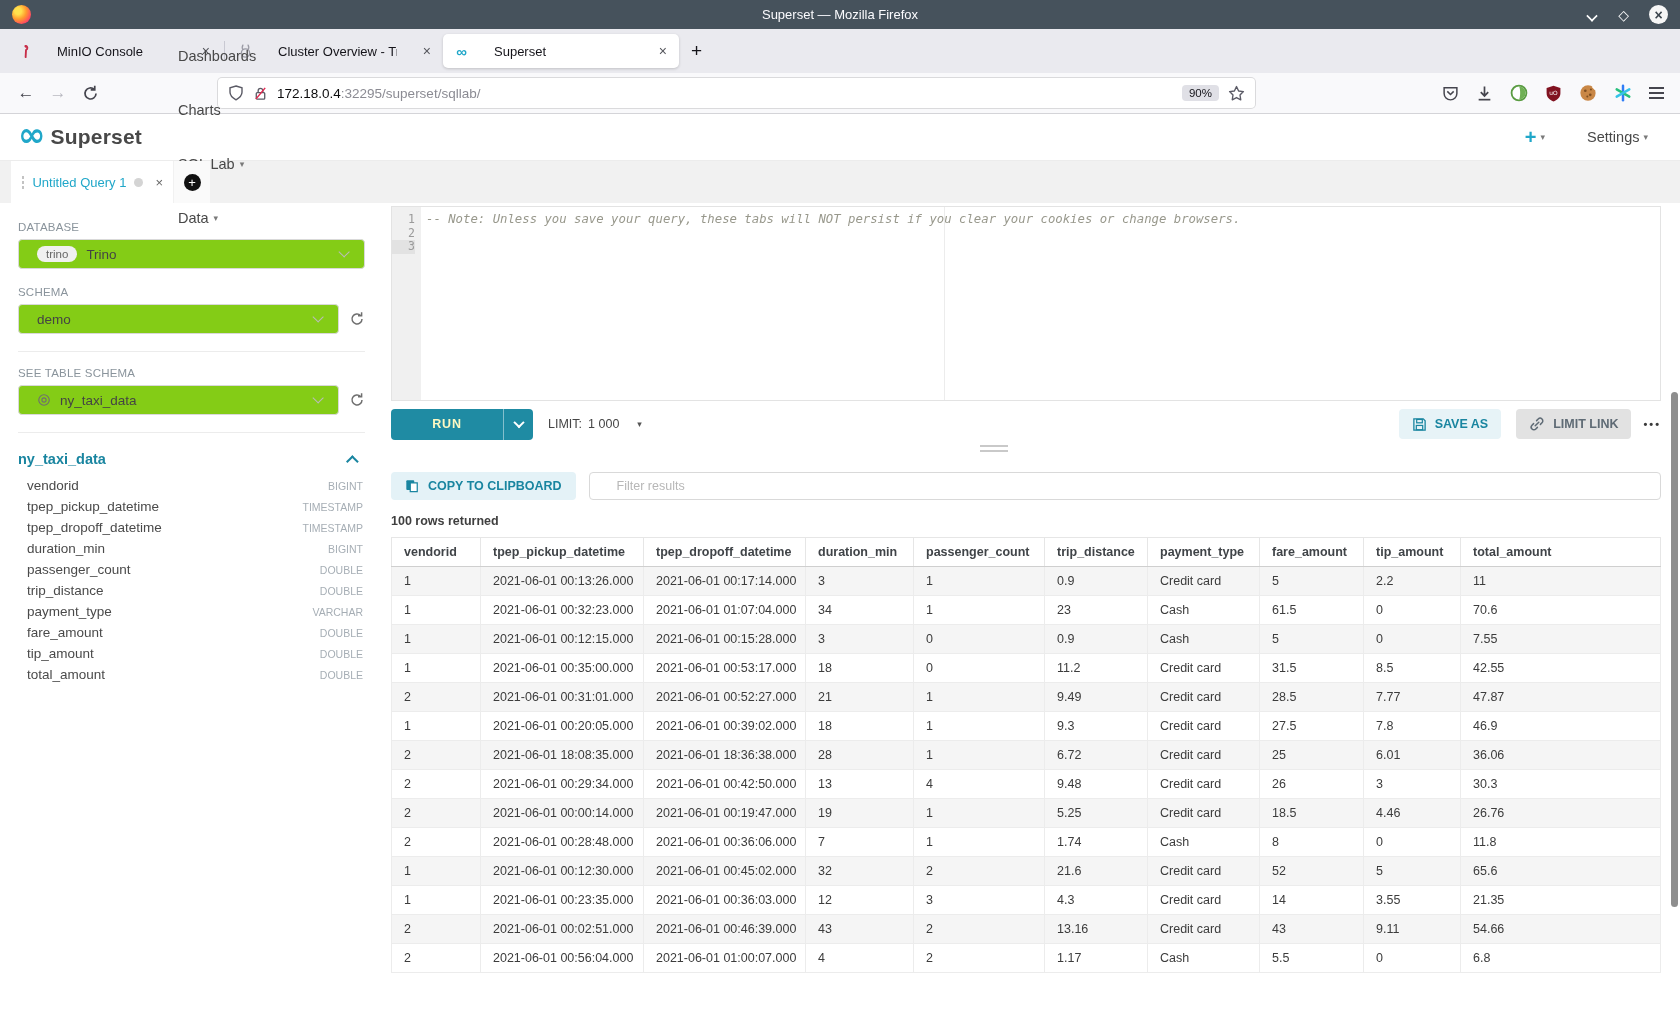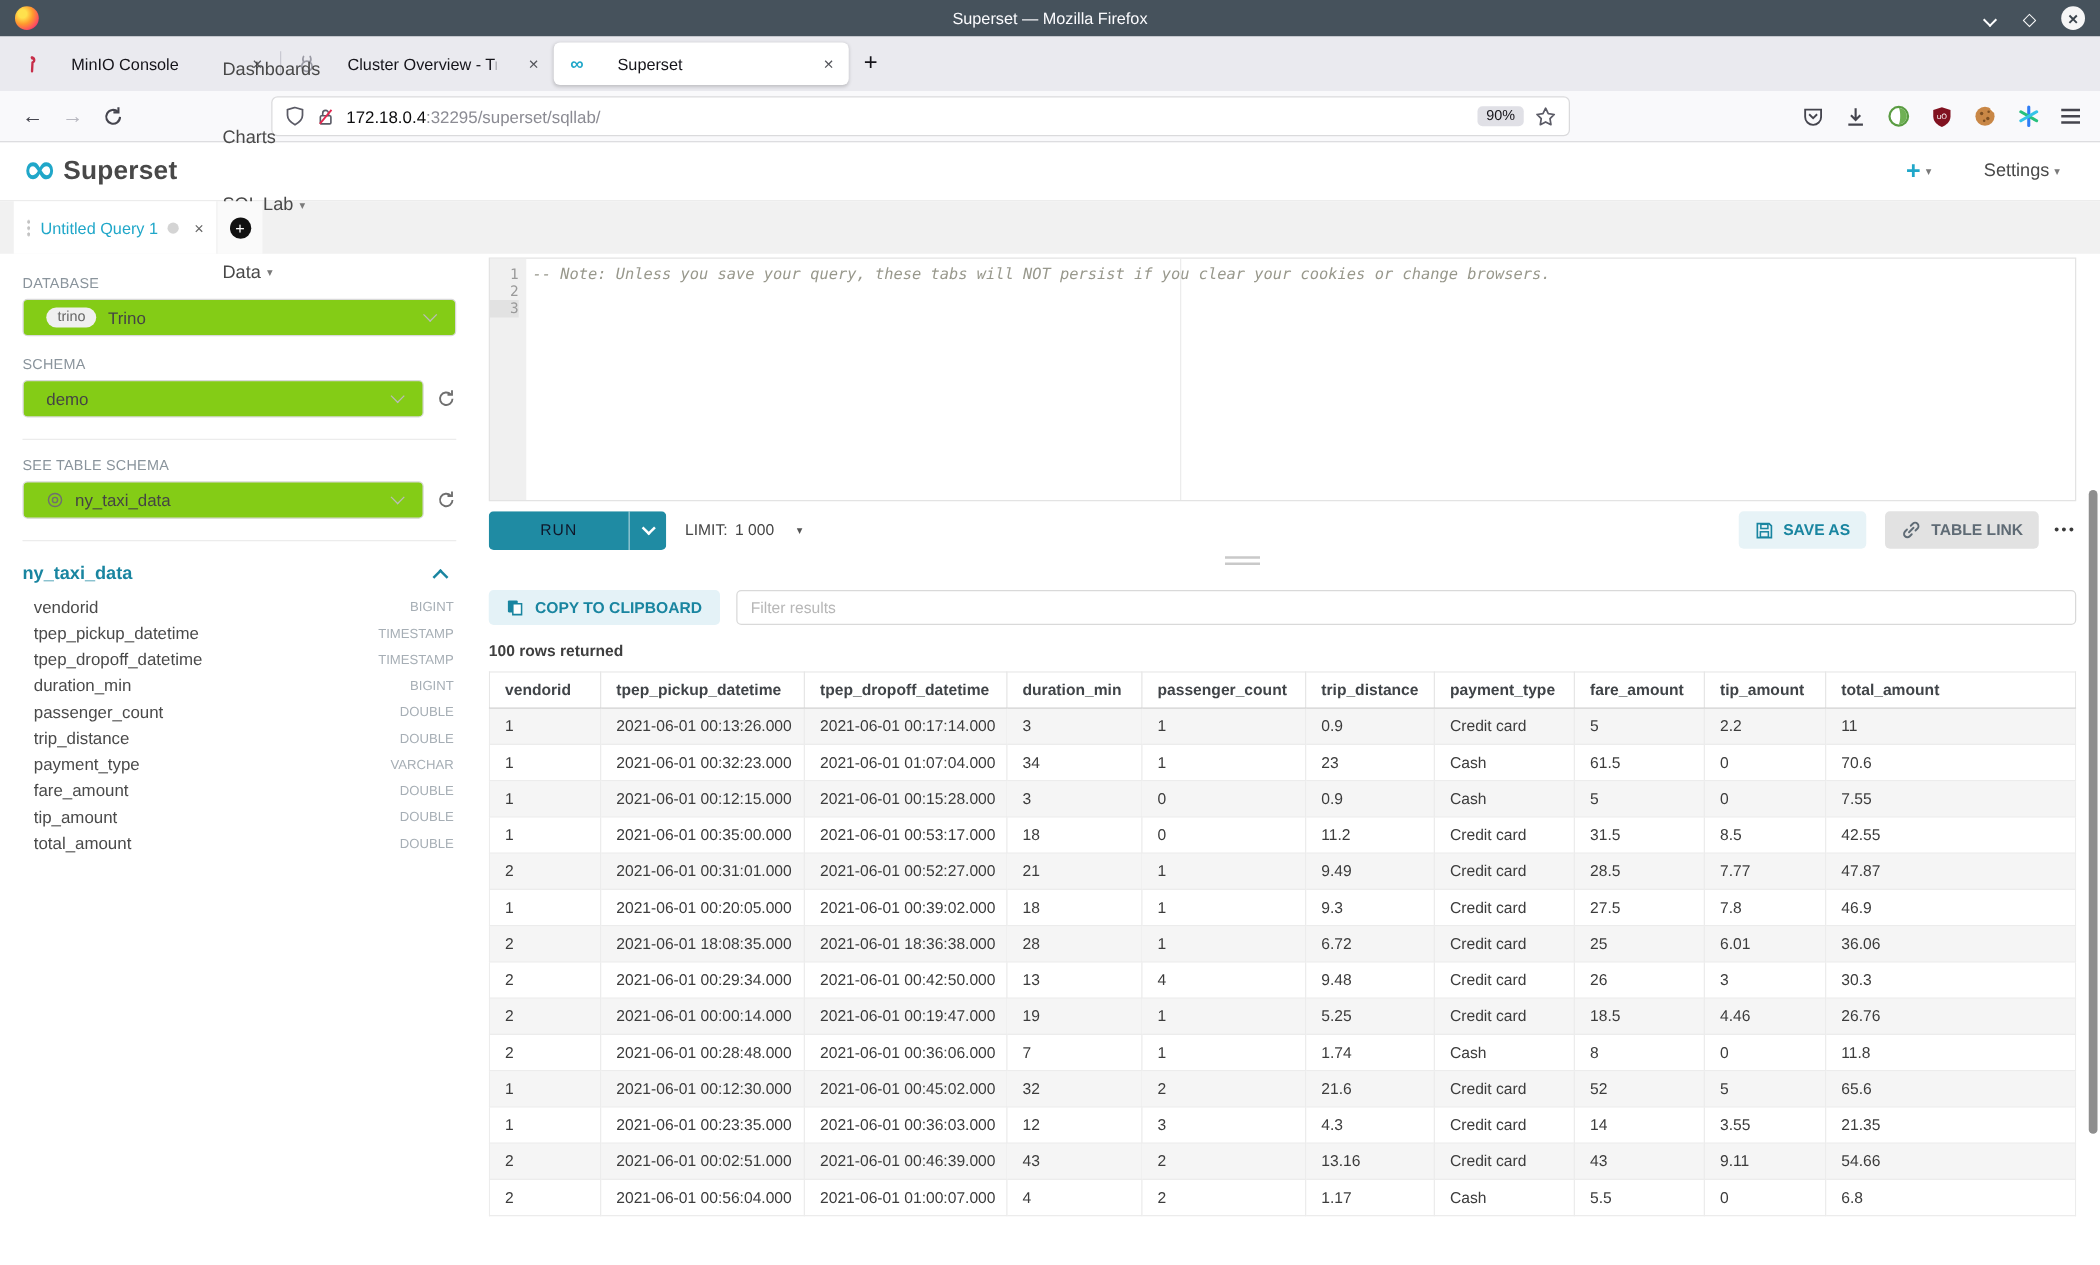--- a/index.html
+++ b/index.html
@@ -88,41 +88,41 @@
   .code { flex:1; padding-top:6px; line-height:13.6px; position:relative; overflow:hidden; }
   .ruler { position:absolute; left:523px; top:0; bottom:0; width:1px; background:#ececec; }
   .cline { padding-left:5px; height:13.6px; white-space:pre; }
   .comment { color:#98988c; font-style:italic; }
   .activeline { background:#f2f2f2; }
   .kw { font-weight:bold; color:#1b1b1b; }
   .cursor { display:inline-block; width:2px; height:12px; background:#333; vertical-align:middle; margin-left:1px; }
 
   .etoolbar { height:46px; display:flex; align-items:center; }
   .runbtn { display:flex; height:31px; border-radius:4px; overflow:hidden; }
-  .runmain { width:112px; background:#1f8ba3; color:#0f172a; font-size:12.5px; font-weight:normal; letter-spacing:.8px; display:flex; align-items:center; justify-content:center; }
+  .runmain { width:112px; background:#1f8ba3; color:#fef9c3; font-size:12.5px; font-weight:bold; letter-spacing:.8px; display:flex; align-items:center; justify-content:center; }
   .runchev { width:30px; background:#1f8ba3; border-left:1px solid rgba(255,255,255,.45); display:flex; align-items:center; justify-content:center; }
   .runchev i { width:8px; height:8px; border-right:2px solid #fff; border-bottom:2px solid #fff; transform:rotate(45deg) translate(-1px,-1px); }
   .limit { margin-left:15px; display:flex; align-items:center; gap:6px; font-size:12.5px; color:#454545; }
   .limit .dn { font-size:9px; color:#555; margin-left:12px; }
   .espacer { flex:1; }
   .btn-lite { height:30px; border-radius:4px; display:flex; align-items:center; gap:8px; padding:0 13px; font-size:12.5px; font-weight:bold; }
   .saveas { background:#e7f3f7; color:#1985a0; }
   .copylink { background:#e2e2e2; color:#5f6b75; margin-left:15px; }
   .moredots { margin-left:12px; color:#3a3a3a; font-size:11px; font-weight:bold; letter-spacing:2px; }
 
   .draghandle { position:absolute; left:600px; top:242px; display:flex; flex-direction:column; gap:3px; }
   .draghandle i { width:28px; height:2px; background:#c9c9c9; }
 
   .stabs { display:flex; gap:30px; margin-top:16px; font-size:12px; letter-spacing:.3px; color:#697078; }
   .stab { padding:0 2px 9px; }
   .stab.active { color:#454e57; border-bottom:2px solid #454e57; }
 
   .rescontrols { display:flex; align-items:center; margin-top:25px; }
   .copyclip { height:28px; background:#e4f2f7; border-radius:4px; color:#1985a0; font-weight:bold; font-size:12.5px; display:flex; align-items:center; gap:9px; padding:0 14px; }
-  .filterin { flex:1; margin-left:13px; height:28px; border:1px solid #d9d9d9; border-radius:4px; padding:0 11px; font-size:12.5px; color:#a21caf; font-family:inherit; outline:none; }
+  .filterin { flex:1; margin-left:13px; height:28px; border:1px solid #d9d9d9; border-radius:4px; padding:0 27px; font-size:12.5px; color:#a21caf; font-family:inherit; outline:none; }
   .filterin::placeholder { color:#b7b7b7; }
 
   .rowsret { margin:14px 0 9px; font-size:12.5px; color:#3f3f3f; font-weight:bold; }
 
   .rtablewrap { overflow:hidden; flex:1; }
   table.results { border-collapse:collapse; table-layout:fixed; width:100%; font-size:12.5px; }
   table.results th { text-align:left; font-weight:bold; color:#404448; padding:7px 12px; border:1px solid #e6e6e6; border-bottom:1px solid #cfcfcf; background:#fff; white-space:nowrap; overflow:hidden; }
   table.results td { padding:7px 12px; border:1px solid #ececec; color:#3c3c3c; white-space:nowrap; overflow:hidden; }
   table.results tbody tr:nth-child(odd) td { background:#f5f5f5; }
 
@@ -430,21 +430,21 @@
             <path d="M2 2h10l2 2v10H2z" fill="none" stroke="#1985a0" stroke-width="1.4"></path>
             <rect x="5" y="2.6" width="6" height="3.6" fill="none" stroke="#1985a0" stroke-width="1.3"></rect>
             <rect x="4.6" y="9" width="6.8" height="4.6" fill="none" stroke="#1985a0" stroke-width="1.3"></rect>
           </svg>
         <span>SAVE AS</span>
       </div>
       <div class="btn-lite copylink">
         <svg width="16" height="16" viewBox="0 0 16 16">
             <path d="M6.2 9.8l3.6-3.6M7.6 4.6l1.6-1.6a2.6 2.6 0 0 1 3.8 3.8l-1.6 1.6M8.4 11.4l-1.6 1.6a2.6 2.6 0 0 1-3.8-3.8l1.6-1.6" fill="none" stroke="#5f6b75" stroke-width="1.5" stroke-linecap="round"></path>
           </svg>
-        <span>TABLE LINK</span>
+        <span>LIMIT LINK</span>
       </div>
       <span class="moredots">•••</span>
     </div>
 
     <div class="draghandle">
         <i></i>
         <i></i>
       </div>
 
 

